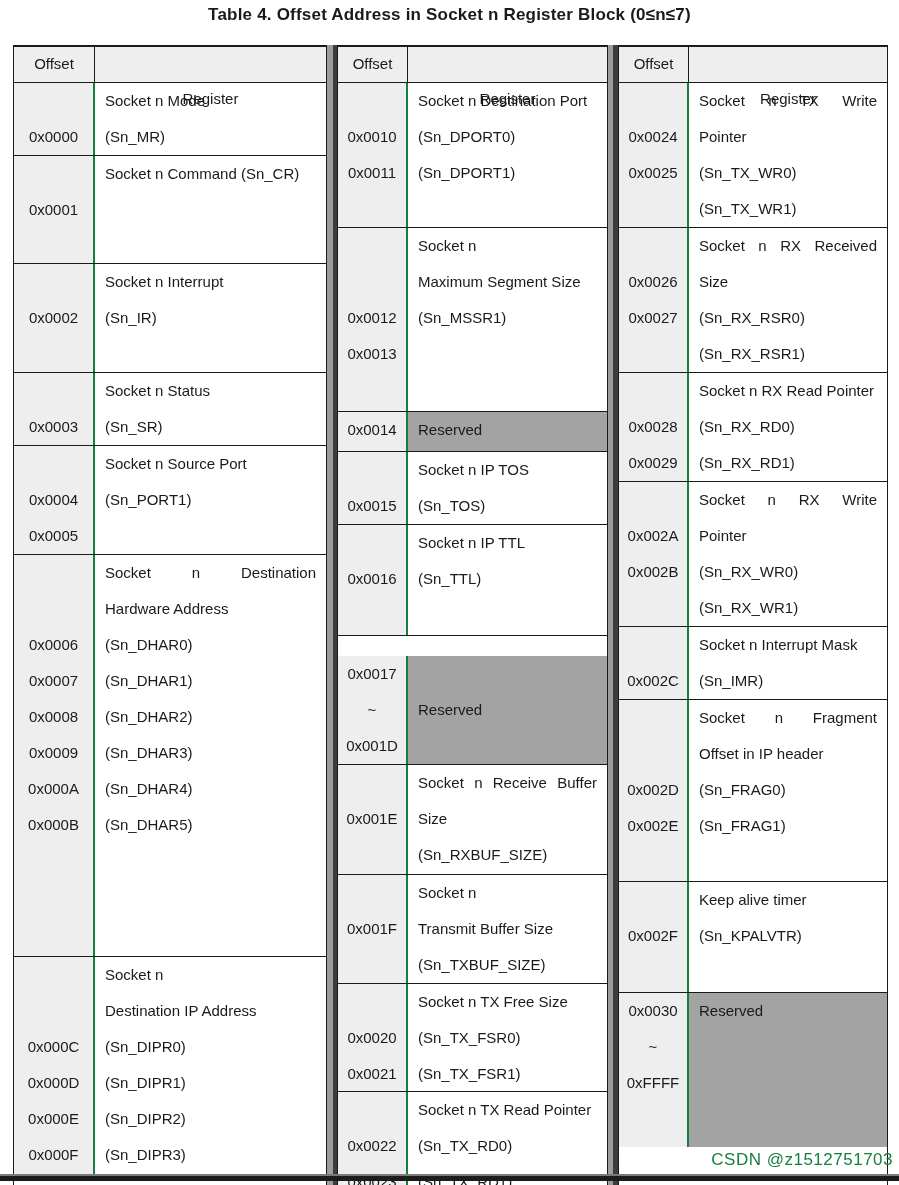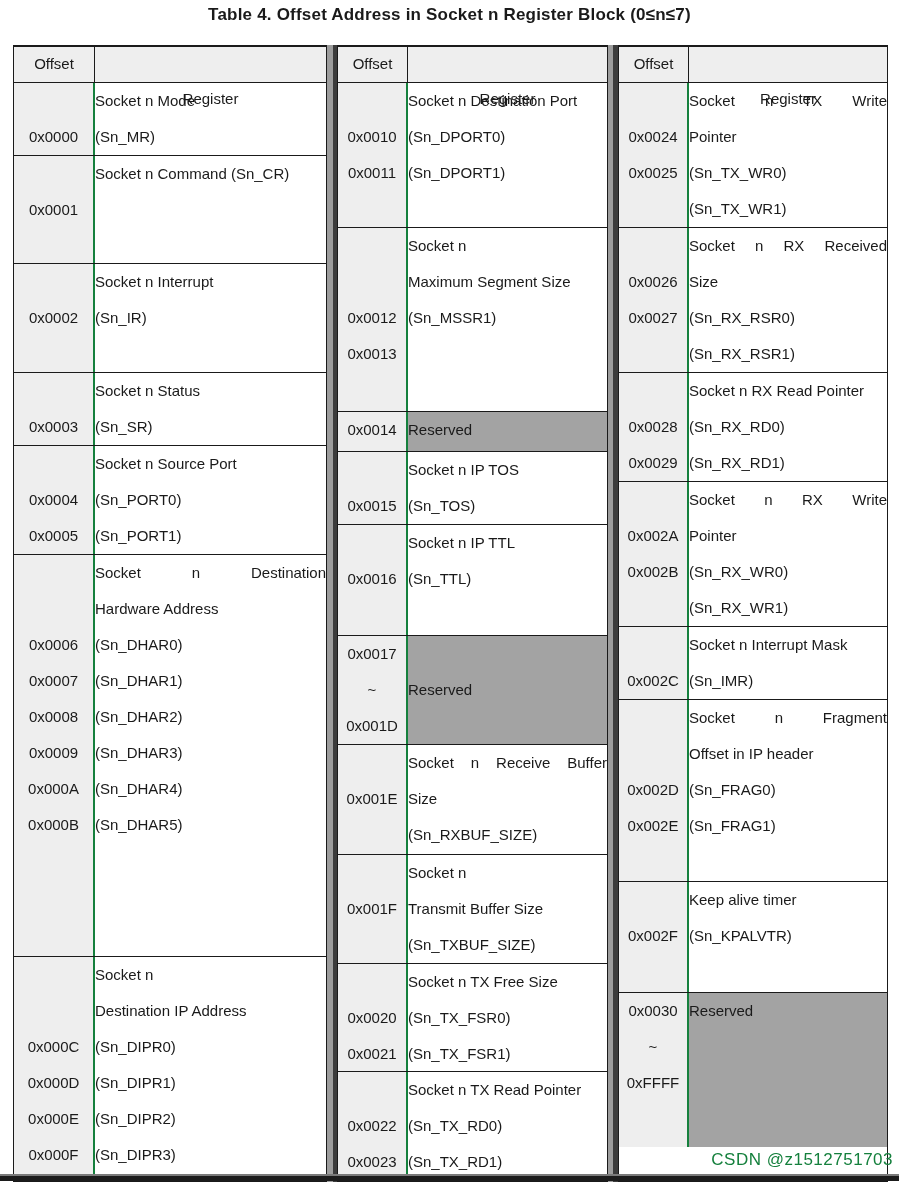--- a/index.html
+++ b/index.html
@@ -37,21 +37,21 @@
   .h-register { flex:1;margin-top:35px; }
   .t-row {
     display:flex; border-bottom:1px solid #1a1a1a; box-sizing:border-box;
     overflow:hidden;
   }
   .t-row:last-child { border-bottom:none; }
   .cell { overflow:hidden; box-sizing:border-box; }
   .offset-cell {
     background:#eeeeee; border-right:2px solid #15803d; text-align:center;
   }
-  .register-cell { flex:1; padding:0 0; }
+  .register-cell { flex:1; padding:0 10px; }
   .reserved .register-cell { background:#a3a3a3; }
   .line { height:36px; line-height:36px; font-size:15px; white-space:nowrap; overflow:hidden; }
   .rline.j { white-space:normal; text-align:justify; text-align-last:justify; }
   .bottom-bar {
     position:absolute; left:0; top:1174px; width:899px; height:7px;
     background:linear-gradient(to bottom,#7a7a7a 0 2px,#1c1c1c 2px 100%);
   }
   .watermark {
     position:absolute; top:1150px; right:6px; font-size:17px;
     color:#15803d; letter-spacing:.5px; z-index:5;
@@ -113,21 +113,20 @@
         </div>
       </div>
       <div class="t-row" style="height: 109px;">
         <div class="cell offset-cell">
           <div class="line oline"></div>
           <div class="line oline">0x0004</div>
           <div class="line oline">0x0005</div>
         </div>
         <div class="cell register-cell">
           <div class="line rline">Socket n Source Port</div>
-          <div class="line rline">(Sn_PORT0)</div>
           <div class="line rline">(Sn_PORT1)</div>
         </div>
       </div>
       <div class="t-row" style="height: 402px;">
         <div class="cell offset-cell">
           <div class="line oline"></div>
           <div class="line oline"></div>
           <div class="line oline">0x0006</div>
           <div class="line oline">0x0007</div>
           <div class="line oline">0x0008</div>
@@ -229,21 +228,21 @@
           <div class="line oline"></div>
           <div class="line oline">0x0016</div>
           <div class="line oline"></div>
         </div>
         <div class="cell register-cell">
           <div class="line rline">Socket n IP TTL</div>
           <div class="line rline">(Sn_TTL)</div>
           <div class="line rline"></div>
         </div>
       </div>
-      <div class="t-row reserved" style="height: 109px;">
+      <div class="t-row reserved" style="height: 109px; margin-top: 20px;">
         <div class="cell offset-cell">
           <div class="line oline">0x0017</div>
           <div class="line oline">~</div>
           <div class="line oline">0x001D</div>
         </div>
         <div class="cell register-cell">
           <div class="line rline"></div>
           <div class="line rline">Reserved</div>
           <div class="line rline"></div>
         </div>

